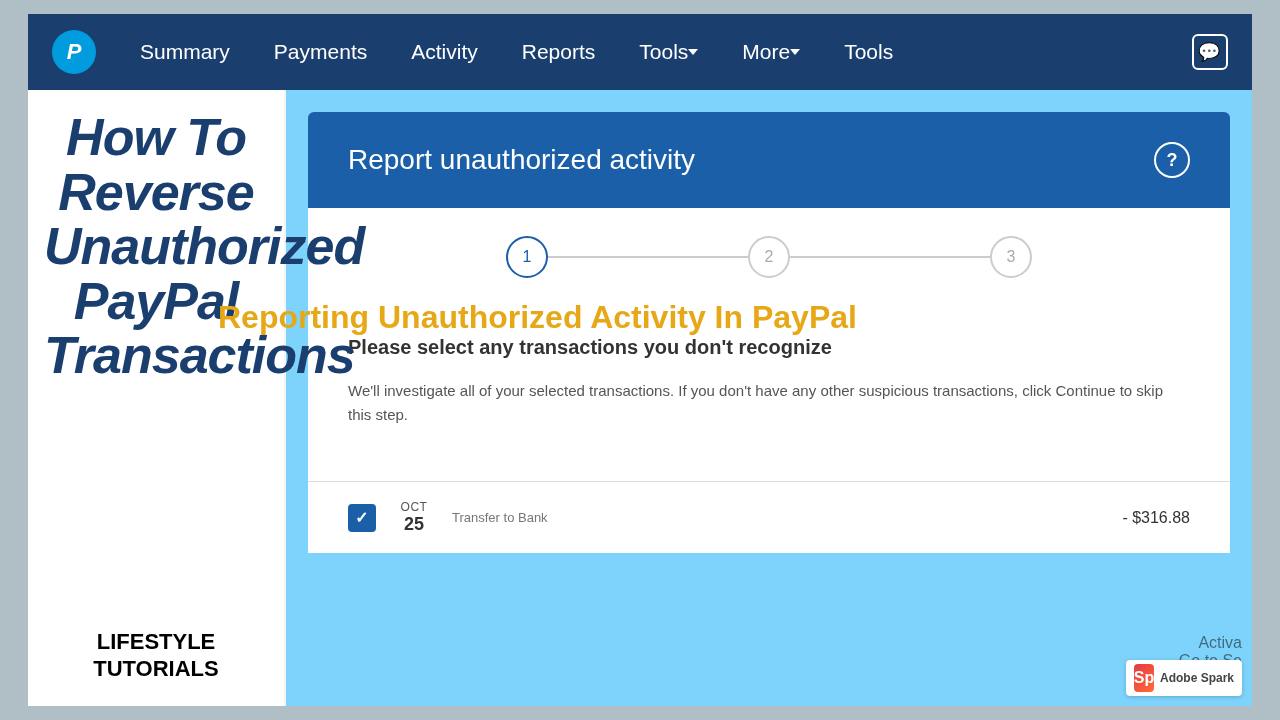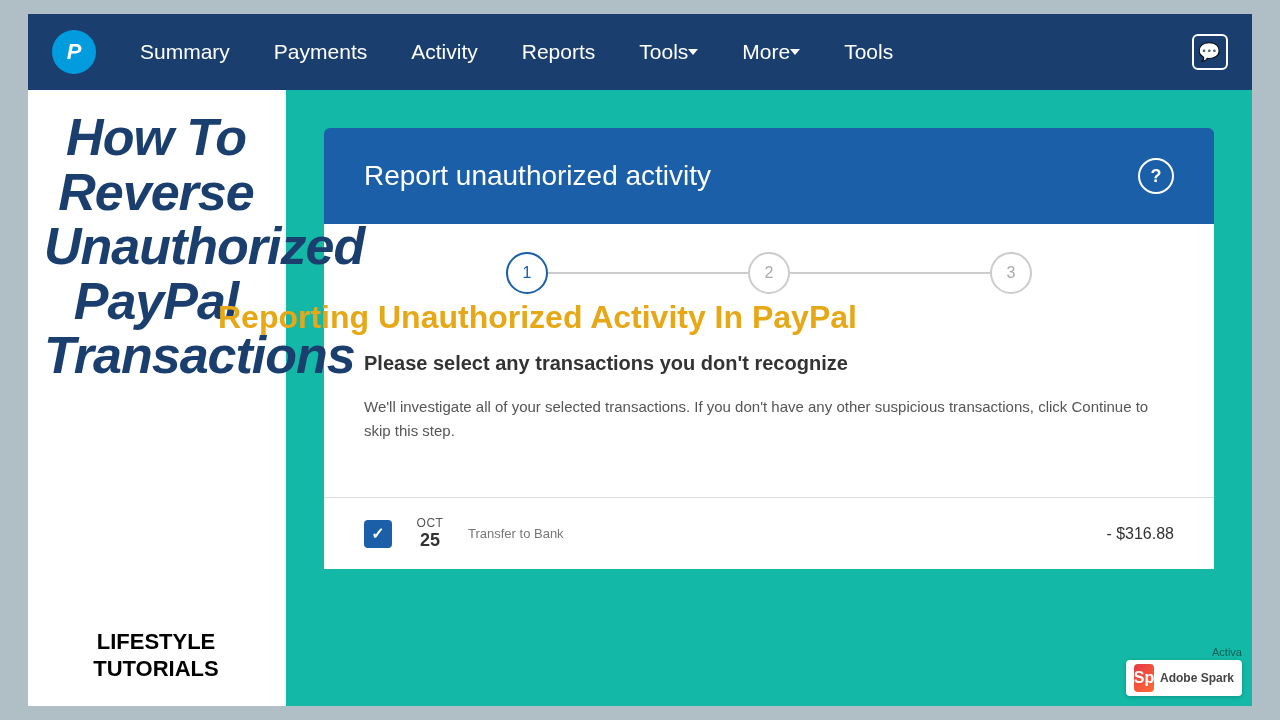--- a/index.html
+++ b/index.html
@@ -128,22 +128,22 @@
       line-height: 1.2;
     }
 
     
     .right-panel {
       position: absolute;
       left: 258px;
       top: 0;
       right: 0;
       height: 100%;
-      background: #14b8a6;
-      padding: 16px;
+      background: #7dd3fc;
+      padding: 0;
       z-index: 1;
     }
 
     
     .report-banner {
       background: #1a5fa8;
       margin: 22px 22px 0 22px;
       border-radius: 6px 6px 0 0;
       padding: 30px 40px;
       display: flex;
@@ -329,21 +329,21 @@
       color: #fff;
       font-weight: 900;
       font-size: 16px;
     }
 
     
     .activate-text {
       position: absolute;
       bottom: 36px;
       right: 10px;
-      font-size: 11px;
+      font-size: 16px;
       color: rgba(0,0,0,0.5);
       z-index: 15;
       text-align: right;
     }
   </style>
 </head>
 <body>
 
 <div class="video-frame">
 

